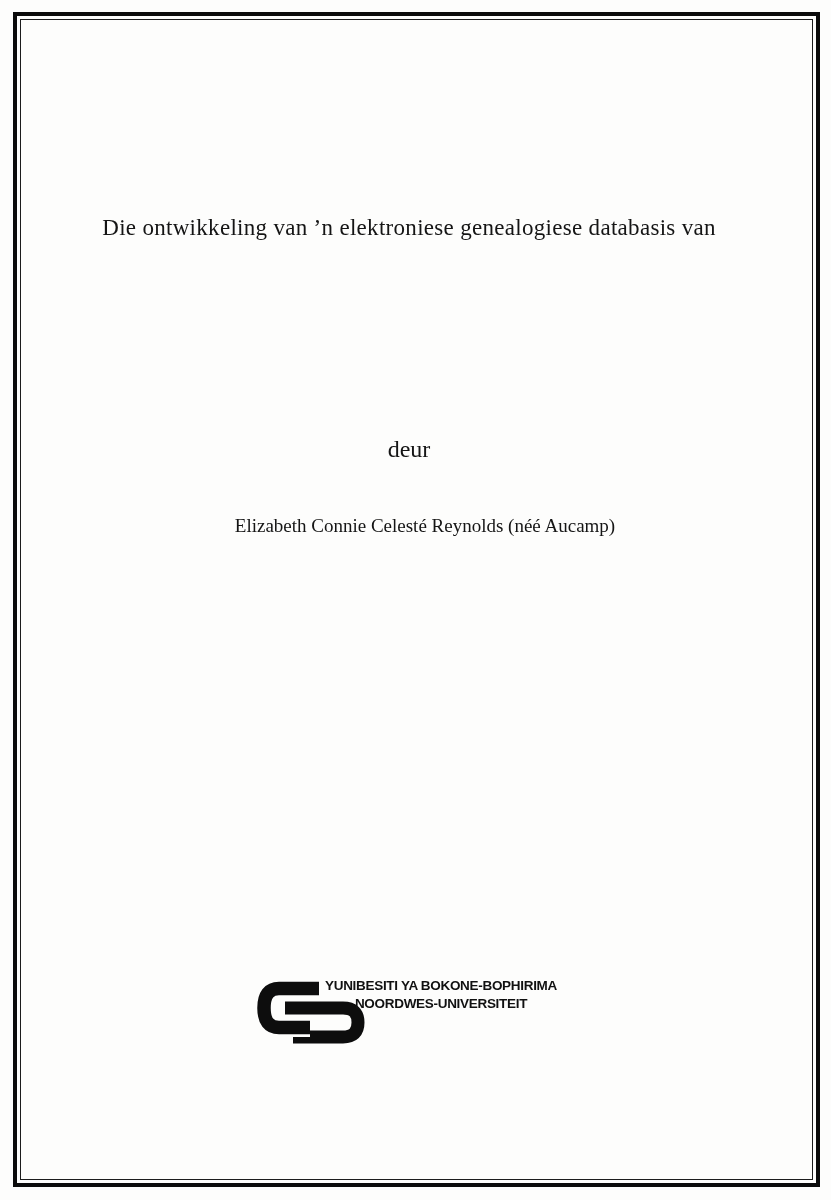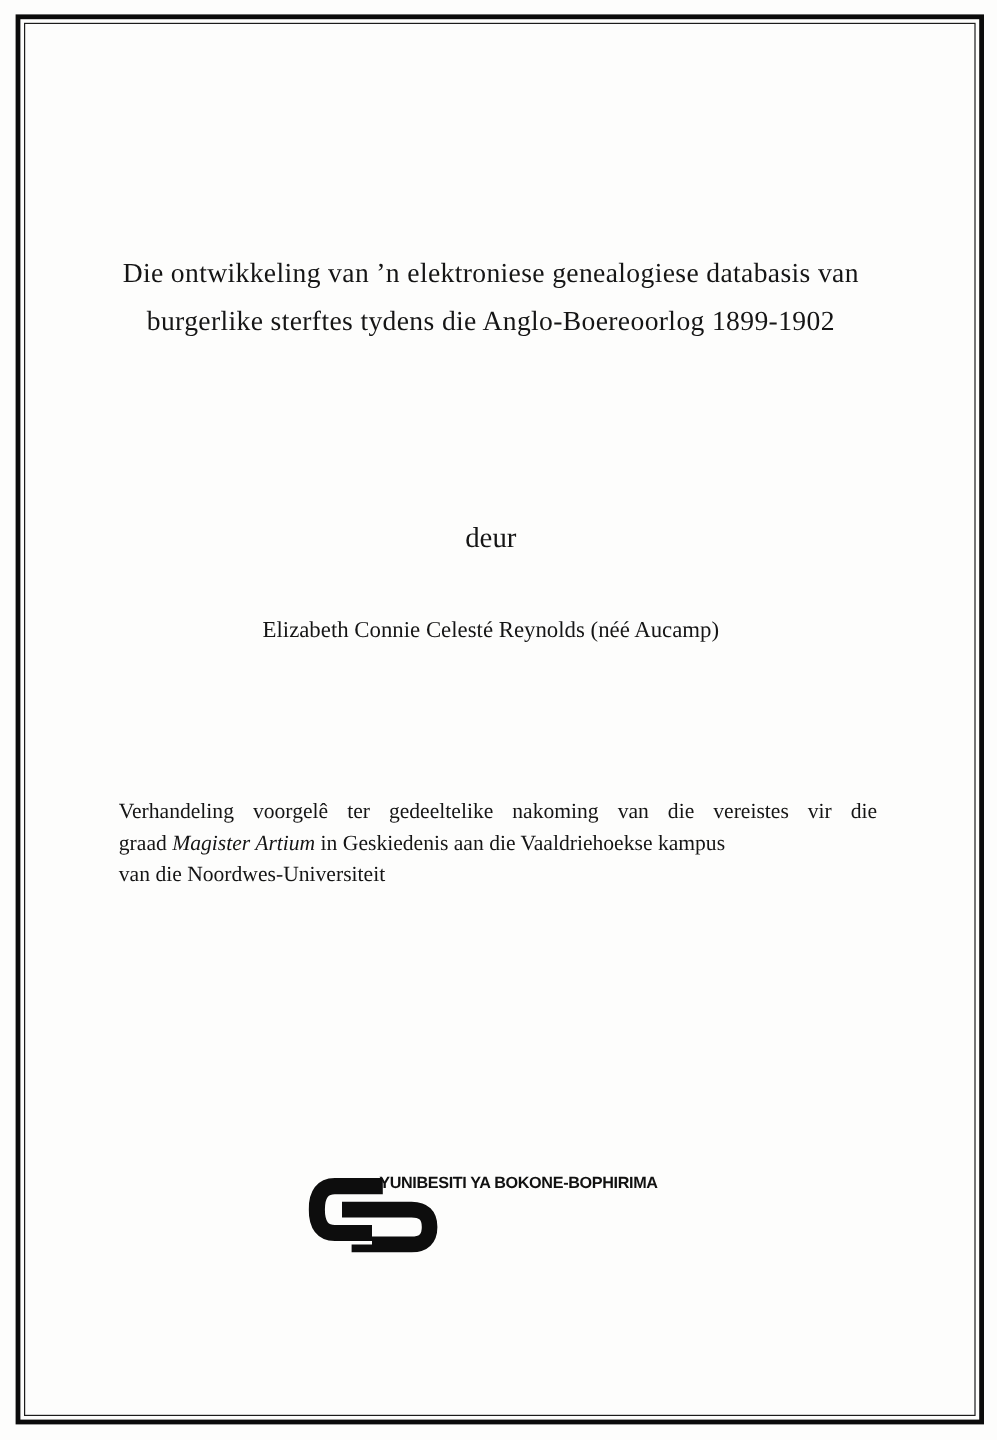--- a/index.html
+++ b/index.html
@@ -56,20 +56,21 @@
     font-size: 24px;
     line-height: 22px;
   }
   .author {
     position: absolute;
     left: 0; top: 515px;
     width: 100%;
     text-align: center;
     font-size: 19px;
     line-height: 22px;
+    padding-left: 16px;
   }
   .statement {
     position: absolute;
     left: 79px; top: 663px;   
     width: 632px;
     font-size: 18px;
     line-height: 26px;
     text-align: left;
   }
   .statement-justified {
@@ -89,21 +90,21 @@
     width: 330px; height: 72px;
   }
   .logo-mark {
     position: absolute;
     left: 0; top: 4px;
   }
   .logo-text {
     position: absolute;
     left: 59px; top: 0;
     width: 250px;
-    text-align: left;
+    text-align: center;
     font-family: "Liberation Sans", sans-serif;
     font-weight: 700;
     font-size: 13.5px;
     line-height: 17.5px;
     letter-spacing: -0.3px;
     white-space: nowrap;
     color: #111;
   }
   .logo-text div { display: block; }
 </style>
@@ -112,42 +113,37 @@
 
 <div class="page">
 
   <div class="frame-outer"></div>
   <div class="frame-inner"></div>
 
   <div class="content">
 
     <h1 class="title">
       <span class="title-line">Die ontwikkeling van ’n elektroniese genealogiese databasis van</span>
-      <span class="title-line">burgerlike sterftes tydens die Anglo-Boereoorlog 1899-1902</span>
     </h1>
 
     <div class="byline">deur</div>
 
     <div class="author">Elizabeth Connie Celesté Reynolds (néé Aucamp)</div>
 
-    <div class="statement">
-      <div class="statement-justified">Verhandeling voorgelê ter gedeeltelike nakoming van die vereistes vir die</div>
-      <div><span>graad </span><span class="italic">Magister Artium</span><span> in Geskiedenis aan die Vaaldriehoekse kampus</span></div>
-      <div>van die Noordwes-Universiteit</div>
-    </div>
 
 
     <div class="logo">
       <svg class="logo-mark" width="108" height="64" viewBox="0 0 108 64" aria-hidden="true">
 
         <path d="M 28 27 H 86 Q 101 27 101 41.5 Q 101 56 86 56 H 36" fill="none" stroke="#0d0d0d" stroke-width="13"></path>
 
         <path d="M 62 7.5 H 22 Q 7 7.5 7 27 Q 7 46.5 22 46.5 H 53" fill="none" stroke="#fdfdfc" stroke-width="19"></path>
 
         <path d="M 62 7.5 H 22 Q 7 7.5 7 27 Q 7 46.5 22 46.5 H 53" fill="none" stroke="#0d0d0d" stroke-width="13.5"></path>
       </svg>
       <div class="logo-text">
         <div>YUNIBESITI YA BOKONE-BOPHIRIMA</div>
+        <div>NOORDWES-UNIVERSITEIT</div>
       </div>
     </div>
 
   </div>
 </div>
 
 </body></html>

